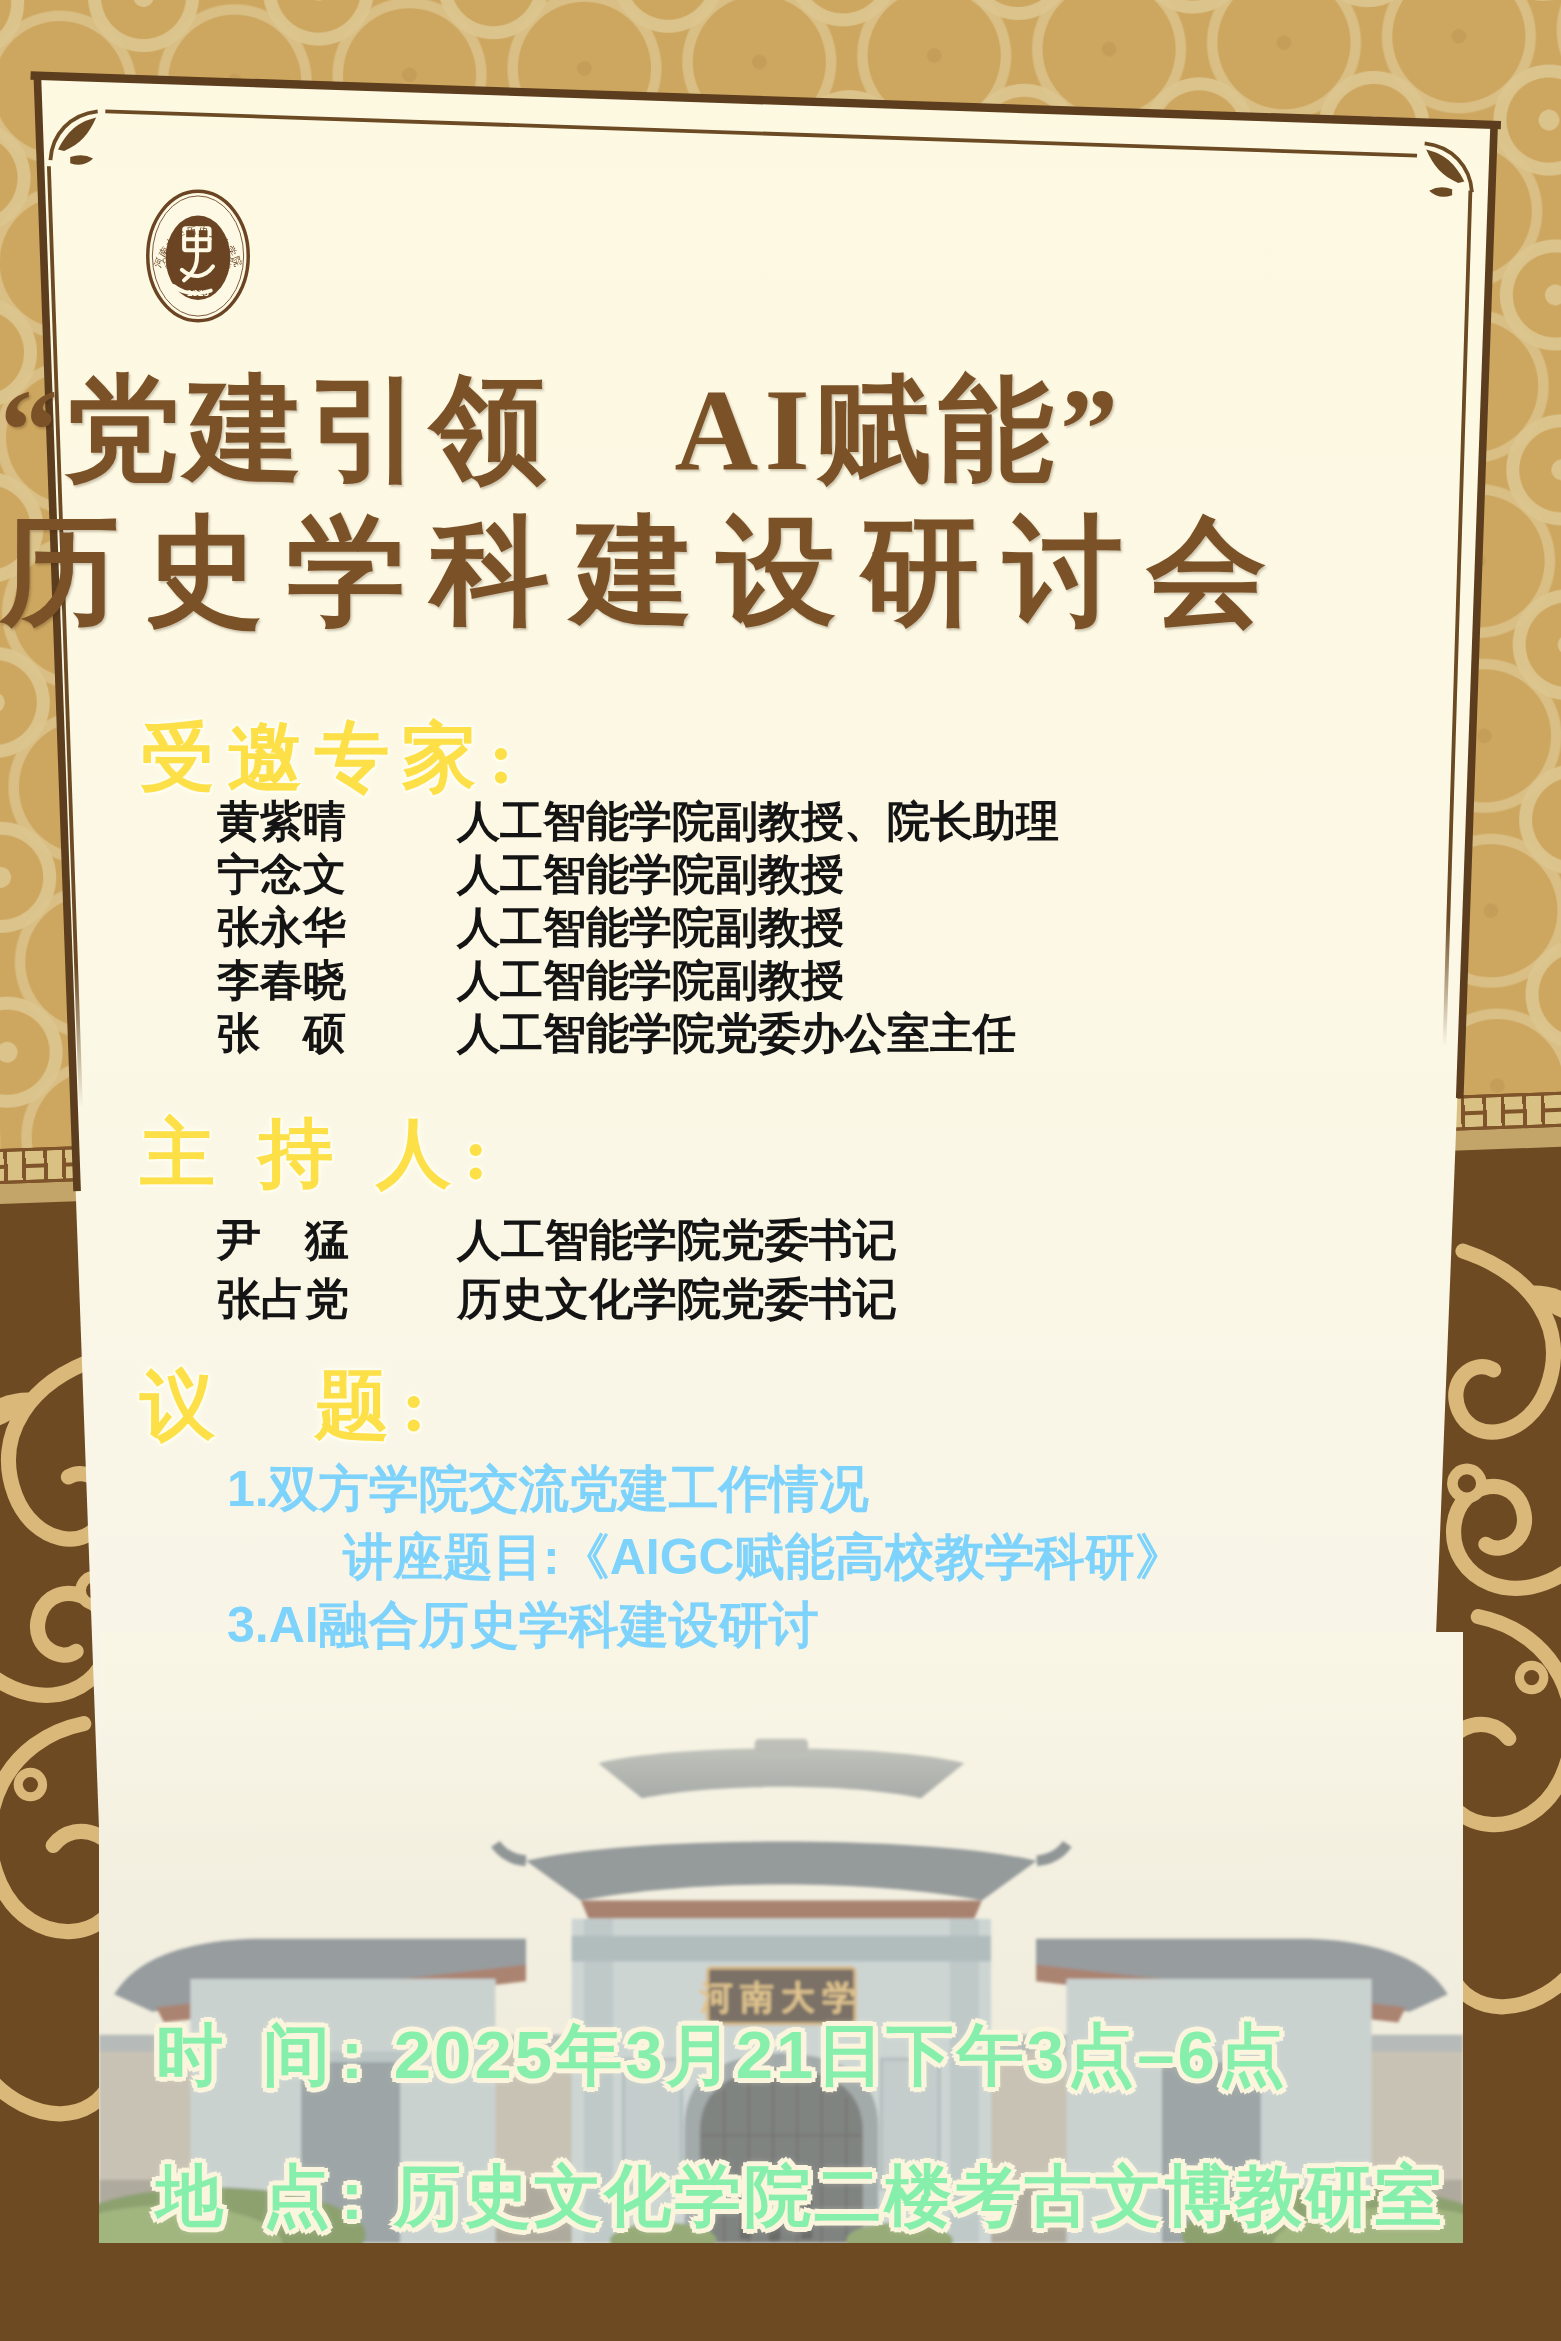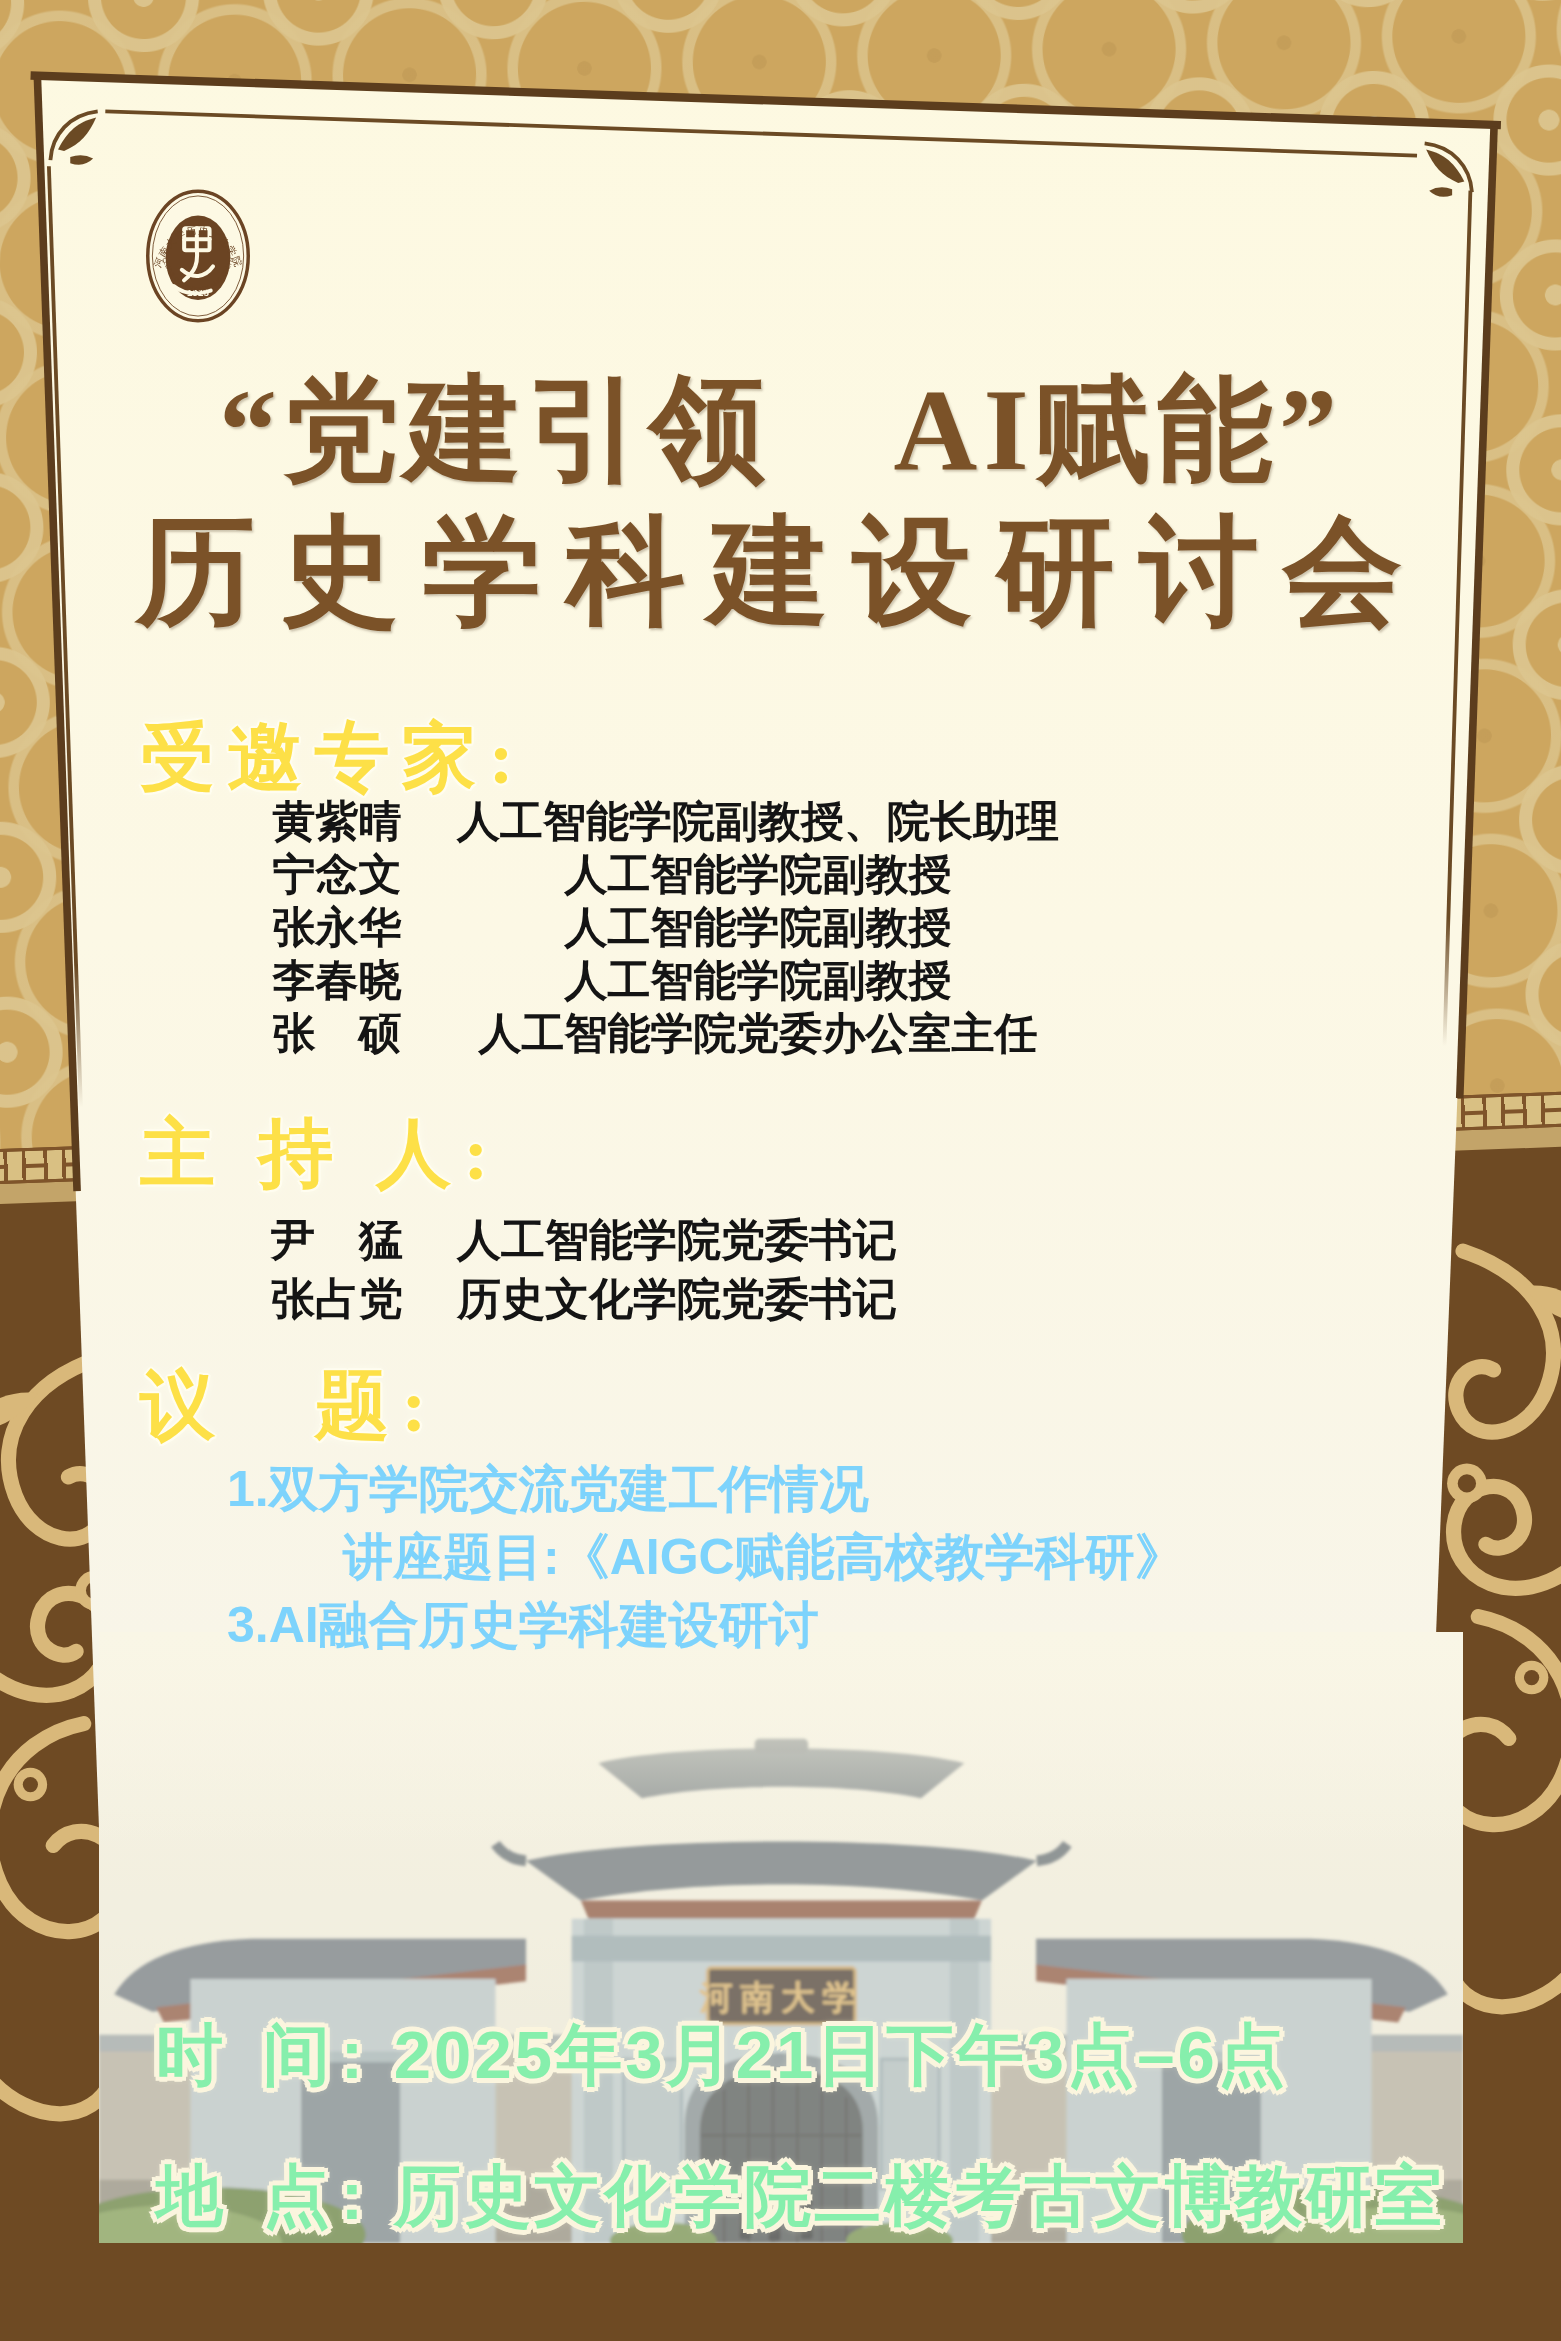--- a/index.html
+++ b/index.html
@@ -34,38 +34,38 @@
   .cream-panel{position:absolute;inset:0;z-index:3;
     background:linear-gradient(180deg,#fdf9e1 0%,#fcf8e5 40%,#f8f5e8 70%,#f2f1e4 100%);
     clip-path:polygon(35px 79px,1496px 128px,1412px 2238px,114px 2238px);}
   .frame-svg{position:absolute;left:0;top:0;z-index:4;}
 
   
   .logo{position:absolute;left:146px;top:189px;width:104px;height:134px;z-index:5;}
 
   
   .content{position:absolute;inset:0;z-index:7;color:#141414;}
-  .title{position:absolute;left:0;right:0;text-align:center;color:#7b5228;
+  .title{position:absolute;left:0;right:0;color:#7b5228;
     font-family:"Liberation Serif",serif;font-weight:900;
     text-shadow:1.5px 2.3px 2.3px rgba(60,35,10,.25);}
   .title-l1{top:352px;font-size:116px;letter-spacing:6.1px;}
   .title-l2{top:492px;font-size:119px;letter-spacing:24.4px;}
 
   .sec-head{position:absolute;left:140px;font-family:"Liberation Serif",serif;font-weight:900;
     color:#fde047;letter-spacing:12.2px;
     text-shadow:-2.3px 0 0 #fffdf0,2.3px 0 0 #fffdf0,0 -2.3px 0 #fffdf0,0 2.3px 0 #fffdf0,
       -1.5px -1.5px 0 #fffdf0,1.5px -1.5px 0 #fffdf0,-1.5px 1.5px 0 #fffdf0,1.5px 1.5px 0 #fffdf0,0 0 10.7px #fffdf0;}
   .h-experts{top:708px;font-size:75px;}
   .h-hosts{top:1104px;font-size:75px;}
   .h-agenda{top:1356px;font-size:75px;}
 
   .plist{position:absolute;left:217px;font-family:"Liberation Serif",serif;font-weight:700;}
   .experts-list{top:795px;font-size:43px;line-height:53px;}
   .hosts-list{top:1211px;font-size:44px;line-height:59px;}
-  .prow{display:flex;text-align:center;}
+  .prow{display:flex;}
   .pname{width:240px;flex:0 0 240px;}
   .prole{flex:1;}
 
   .agenda-list{position:absolute;left:227px;top:1455px;font-family:"Liberation Sans",sans-serif;
     font-weight:900;font-size:50px;line-height:68px;color:#7dd3fc;}
   .agenda-item.indent{padding-left:116px;}
 
   
   .photo{position:absolute;left:99px;top:1632px;width:1364px;height:611px;z-index:6;}
 

